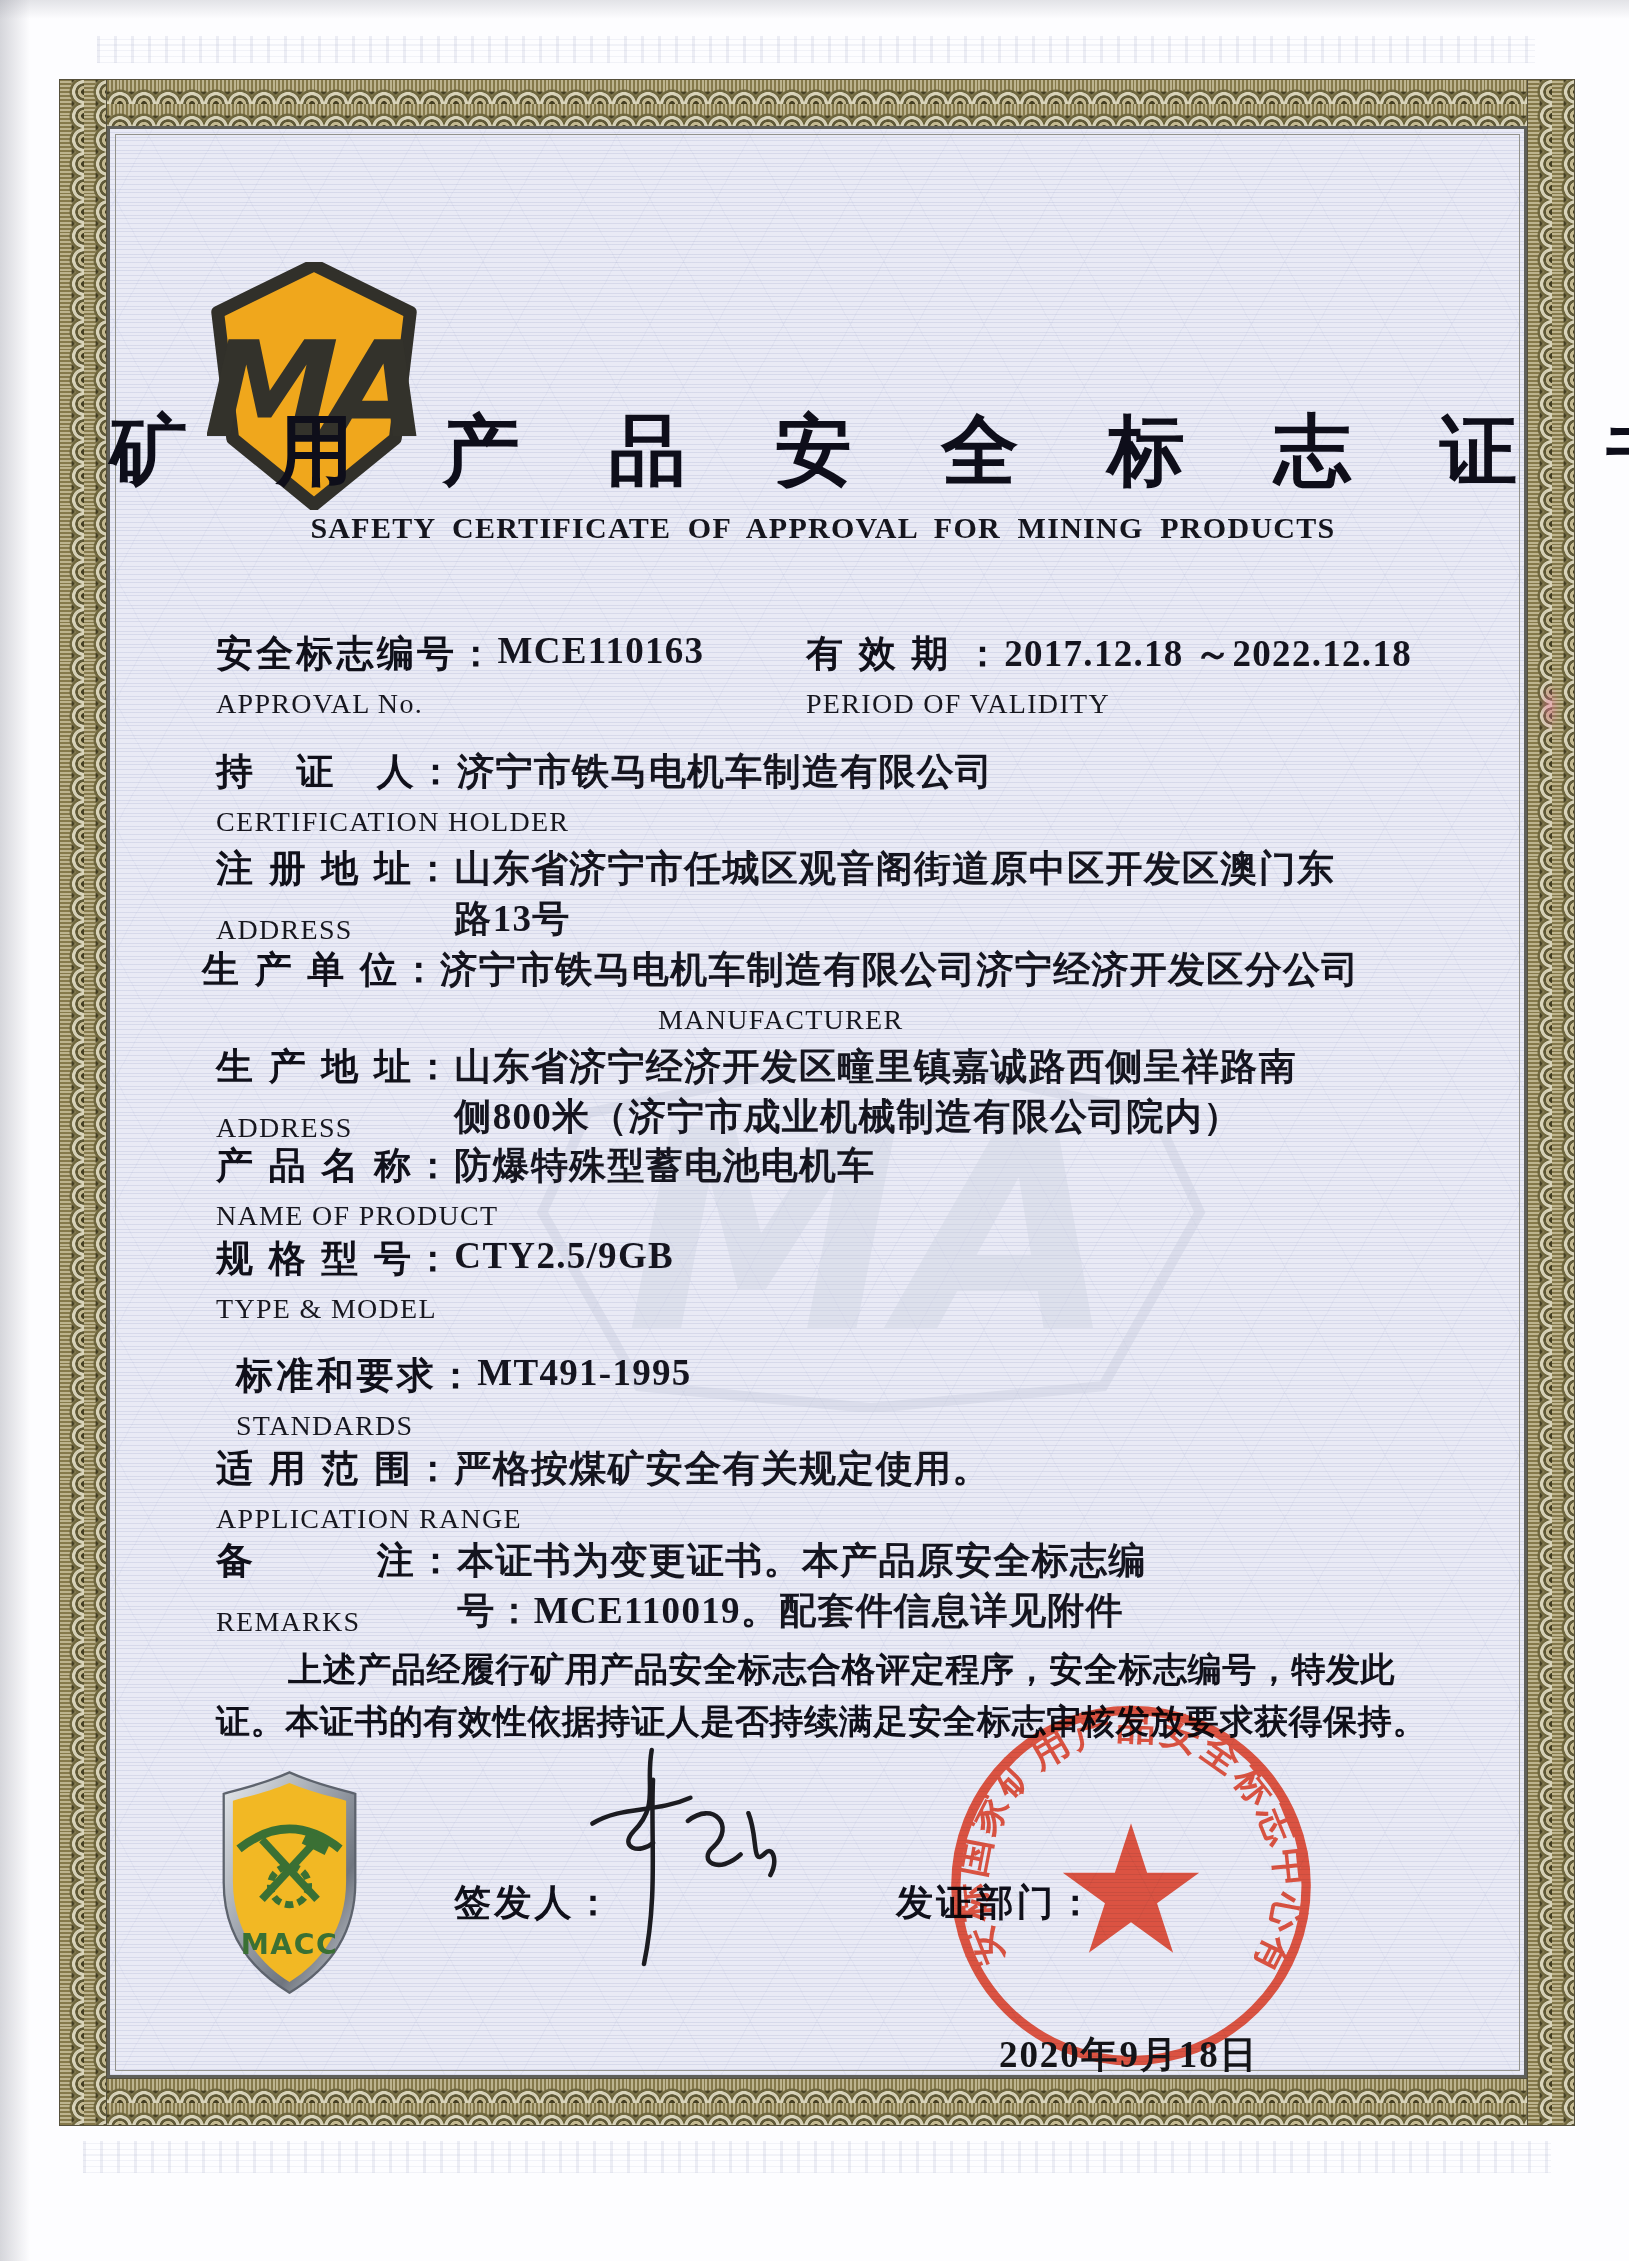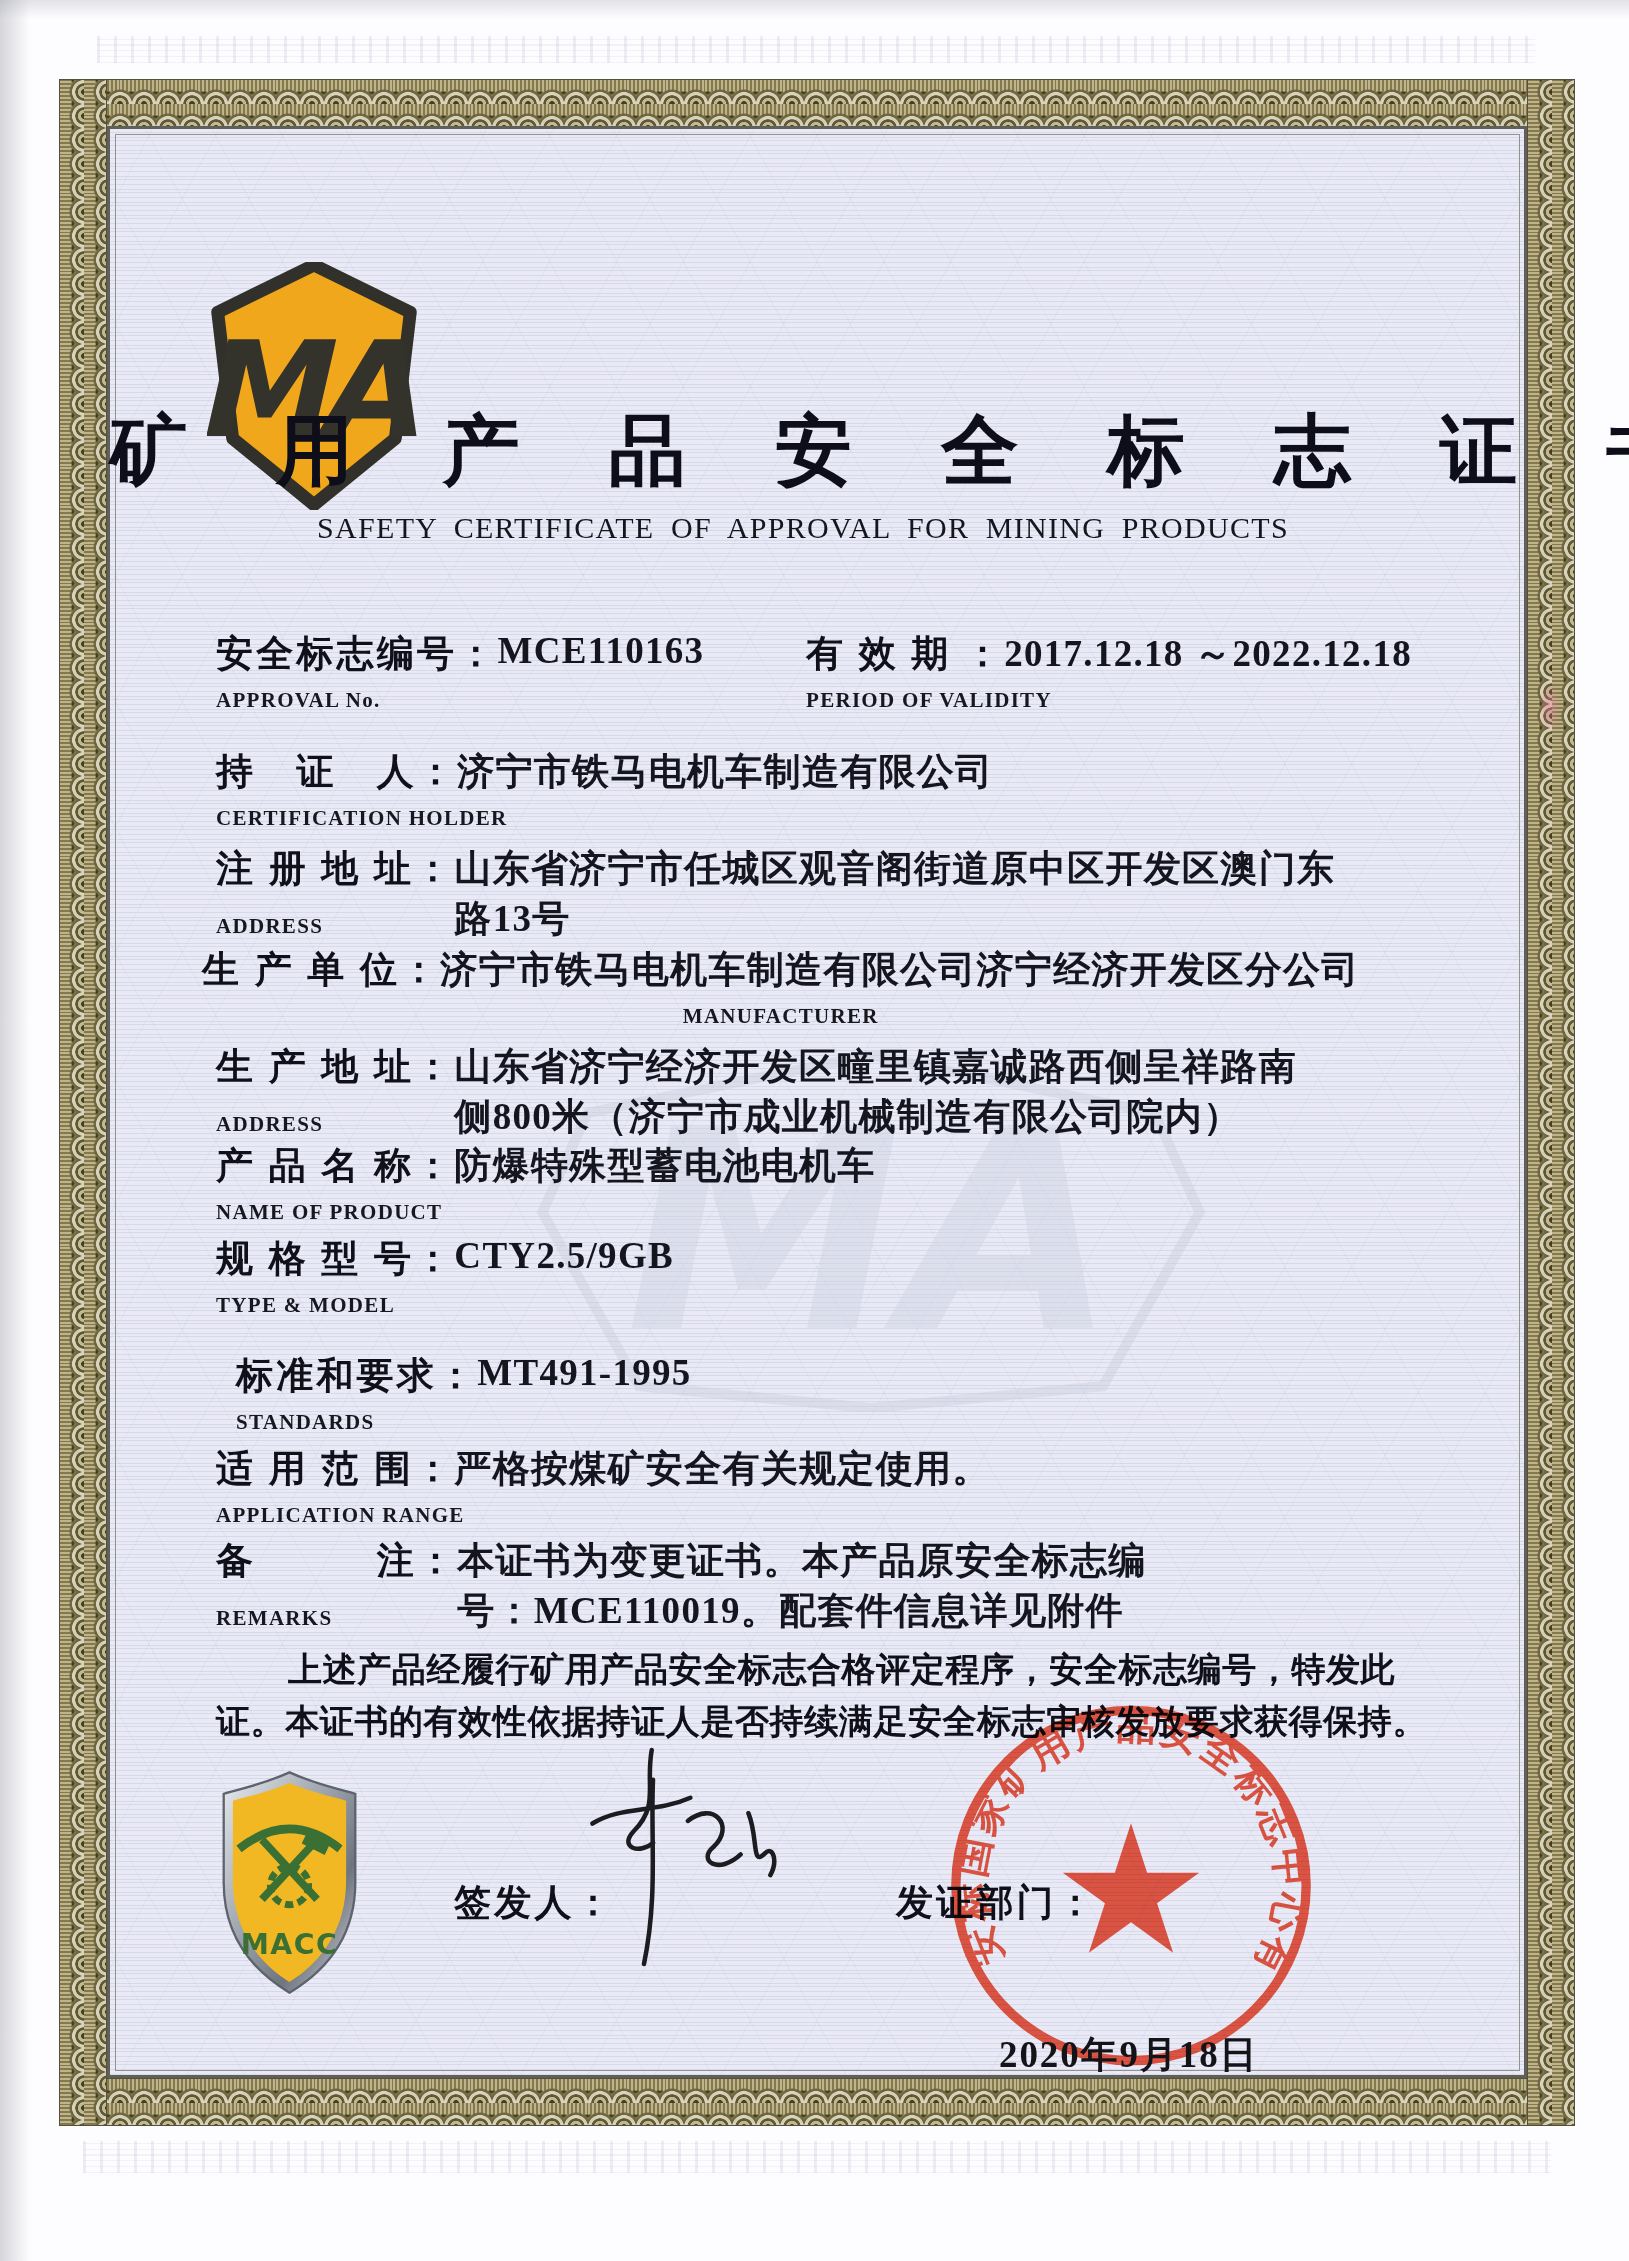--- a/index.html
+++ b/index.html
@@ -39,26 +39,26 @@
     background-image:
       repeating-linear-gradient(0deg, rgba(124,134,182,.17) 0 0.6px, transparent 0.6px 2.6px),
       repeating-linear-gradient(62deg, rgba(140,150,196,.07) 0 1.3px, transparent 1.3px 59px),
       repeating-linear-gradient(-62deg, rgba(140,150,196,.07) 0 1.3px, transparent 1.3px 59px);}
   .sheet::before{content:'';position:absolute;inset:4.5px;border:1.3px solid #93938c;pointer-events:none;}
 
   .abs{position:absolute;}
   .cn-line{font-size:37px;font-weight:700;color:#10101a;letter-spacing:3.2px;white-space:nowrap;}
   .cn-line .val{display:inline-block;vertical-align:top;white-space:normal;font-weight:600;
                 letter-spacing:1.3px;color:#15151f;}
-  .sub-en{font-size:21px;font-weight:700;letter-spacing:1.3px;color:#17171f;margin-top:9px;}
+  .sub-en{font-size:28px;font-weight:400;letter-spacing:1.3px;color:#17171f;margin-top:9px;}
 
   .title{font-size:77px;font-weight:700;letter-spacing:35px;color:#0e0e1a;text-align:center;
          white-space:nowrap;}
-  .subtitle{font-size:30px;font-weight:400;letter-spacing:1.3px;word-spacing:7.7px;color:#15151d;
-         text-align:center;white-space:nowrap;}
+  .subtitle{font-size:30px;font-weight:700;letter-spacing:1.3px;word-spacing:7.7px;color:#15151d;
+         text-align:center;white-space:nowrap;padding-left:20px;}
 
   .statement{font-size:34px;line-height:52px;font-weight:600;color:#10101a;letter-spacing:0.6px;}
   .statement .ln1{padding-left:72px;}
 
   .seal{mix-blend-mode:multiply;opacity:.94;}
   .sig{mix-blend-mode:multiply;}
   .wm{opacity:.40;pointer-events:none;}
   .pink-mark{position:absolute;filter:blur(1.9px);}
 </style>
 </head>

